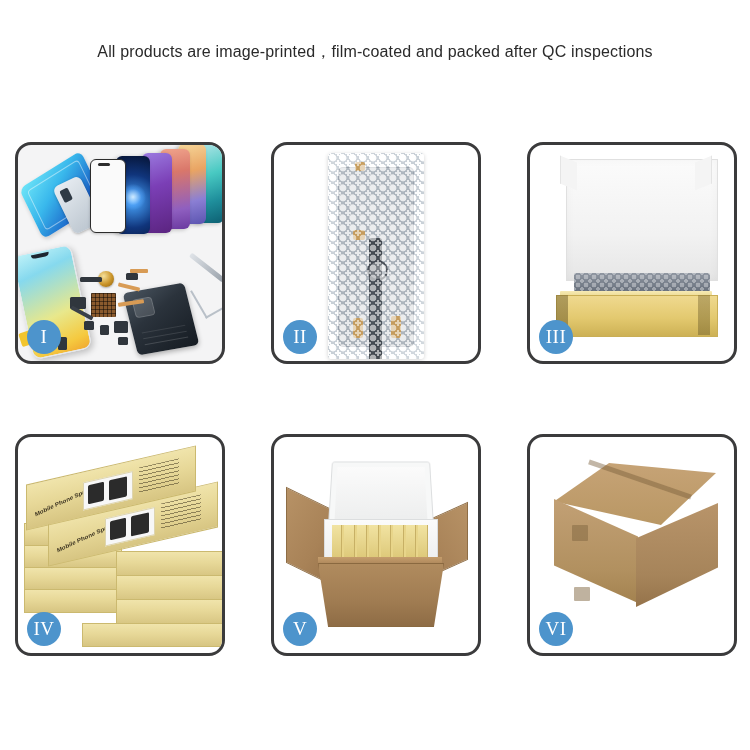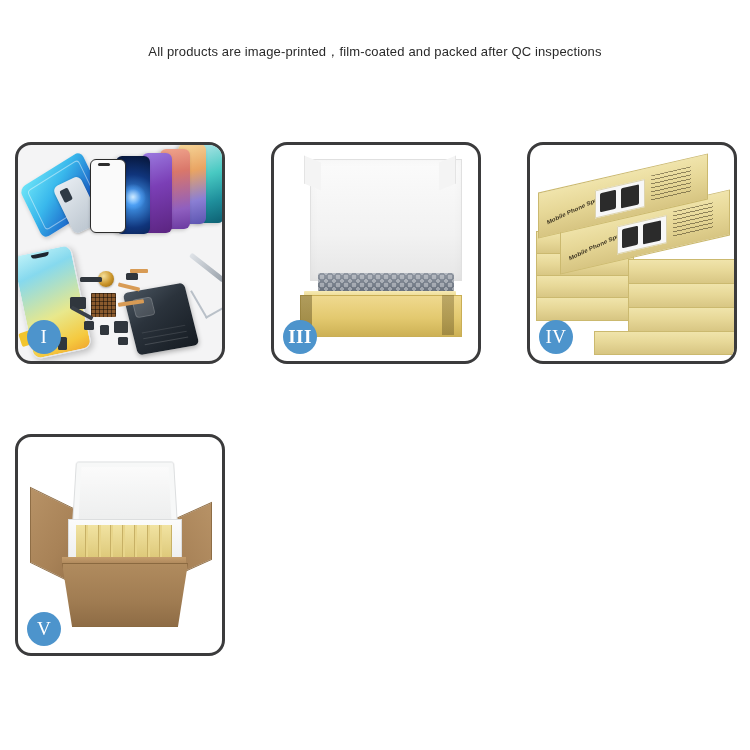--- a/index.html
+++ b/index.html
@@ -32,21 +32,21 @@
   .title {
     font-size: 33px;
     font-weight: 400;
     letter-spacing: 1.6px;
     color: #151515;
     line-height: 40px;
     white-space: nowrap;
   }
   .subtitle {
     margin-top: 7px;
-    font-size: 13px;
+    font-size: 16px;
     font-weight: 400;
     letter-spacing: 0.15px;
     color: #2a2a2a;
     line-height: 18px;
     white-space: nowrap;
   }
 
   
   .grid {
     position: absolute;
@@ -309,21 +309,21 @@
   .p2 .bubbles-overlay {
     position: absolute;
     inset: 0;
     background:
       repeating-radial-gradient(circle at 5px 5px, rgba(255,255,255,.55) 0 3.2px, rgba(255,255,255,0) 3.6px 5px);
     background-size: 10px 10px;
     pointer-events: none;
   }
 
   
-  .p3 { background: #ffffff; font-weight: bold; }
+  .p3 { background: #ffffff; }
   .p3 .lid {
     position: absolute;
     left: 36px; top: 14px;
     width: 150px; height: 120px;
     background: linear-gradient(to bottom,#fbfbfb 0%,#f2f2f2 62%,#e6e6e6 100%);
     border: 1px solid #e0e0e0;
     box-shadow: inset 0 0 8px rgba(0,0,0,.04);
   }
   .p3 .lid-flap-l {
     position: absolute;
@@ -557,20 +557,35 @@
         <div class="flex" style="left:100px; top:156px; width:26px; height:4px; transform:rotate(-8deg);"></div>
         <div class="flex" style="left:52px;  top:166px; width:24px; height:4px; transform:rotate(28deg); background:#3a4049;"></div>
 
         <div class="driver"></div>
         <div class="tweezer"></div>
         <div class="yellowtab"></div>
       </div>
       <div class="badge">I</div>
     </div>
 
+    <div class="panel p2">
+      <div class="panel-photo">
+        <div class="bag">
+          <div class="inner">
+            <div class="cable"></div>
+            <div class="tape" style="left:16px; top:-6px;  width:10px; height:9px;"></div>
+            <div class="tape" style="left:14px; top:62px;  width:12px; height:10px;"></div>
+            <div class="tape" style="left:14px; top:150px; width:10px; height:20px;"></div>
+            <div class="tape" style="left:52px; top:148px; width:10px; height:22px;"></div>
+          </div>
+          <div class="bubbles-overlay"></div>
+        </div>
+      </div>
+      <div class="badge">II</div>
+    </div>
 
     <div class="panel p3">
       <div class="panel-photo">
         <div class="lid"></div>
         <div class="lid-flap-l"></div>
         <div class="lid-flap-r"></div>
         <div class="bubble-fill"></div>
         <div class="box-rim"></div>
         <div class="box-front"></div>
         <div class="box-left-end"></div>
@@ -630,15 +645,26 @@
           <span></span>
           <span></span>
           <span></span>
         </div>
         <div class="carton-top-edge"></div>
         <div class="carton-front"></div>
       </div>
       <div class="badge">V</div>
     </div>
 
+    <div class="panel p6">
+      <div class="panel-photo">
+        <div class="top"></div>
+        <div class="seam"></div>
+        <div class="face-l"></div>
+        <div class="face-r"></div>
+        <div class="tab" style="left:42px; top:88px;  width:16px; height:16px;"></div>
+        <div class="tab" style="left:44px; top:150px; width:16px; height:14px;"></div>
+      </div>
+      <div class="badge">VI</div>
+    </div>
 
   </div>
 </div>
 
 </body></html>

